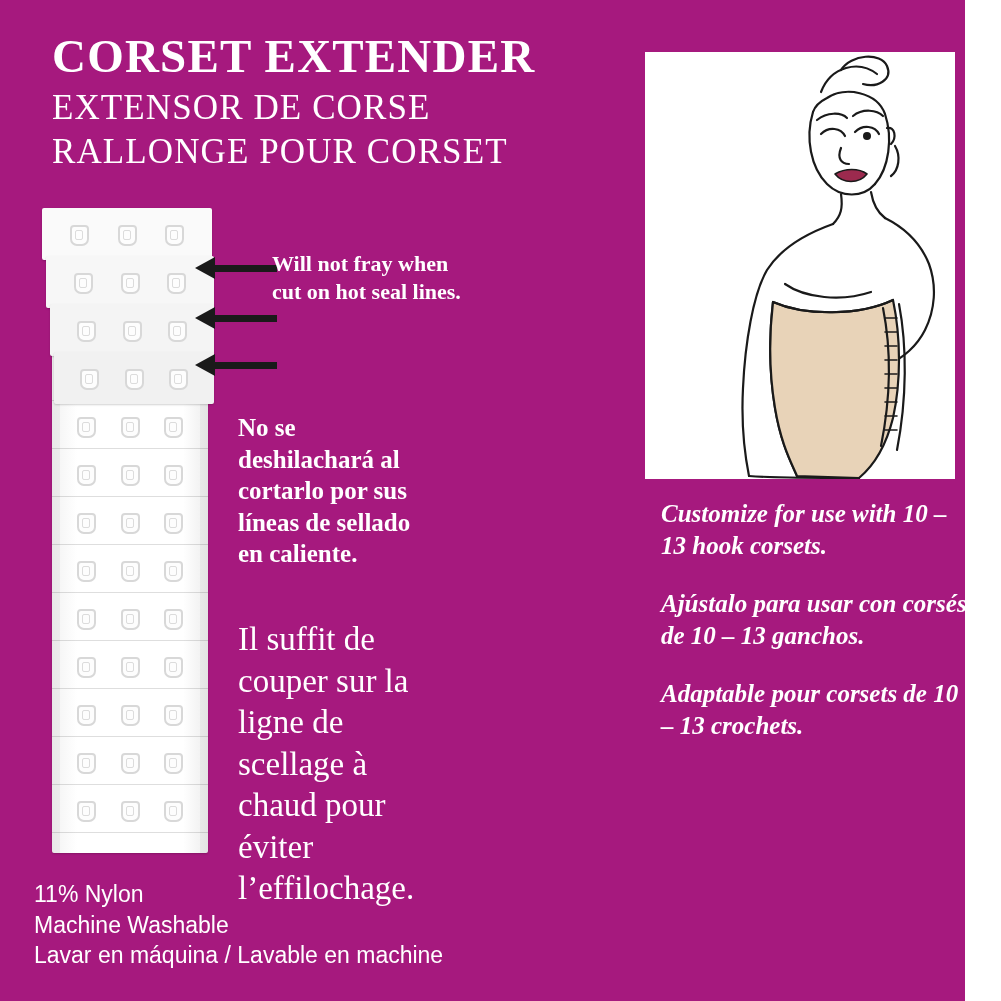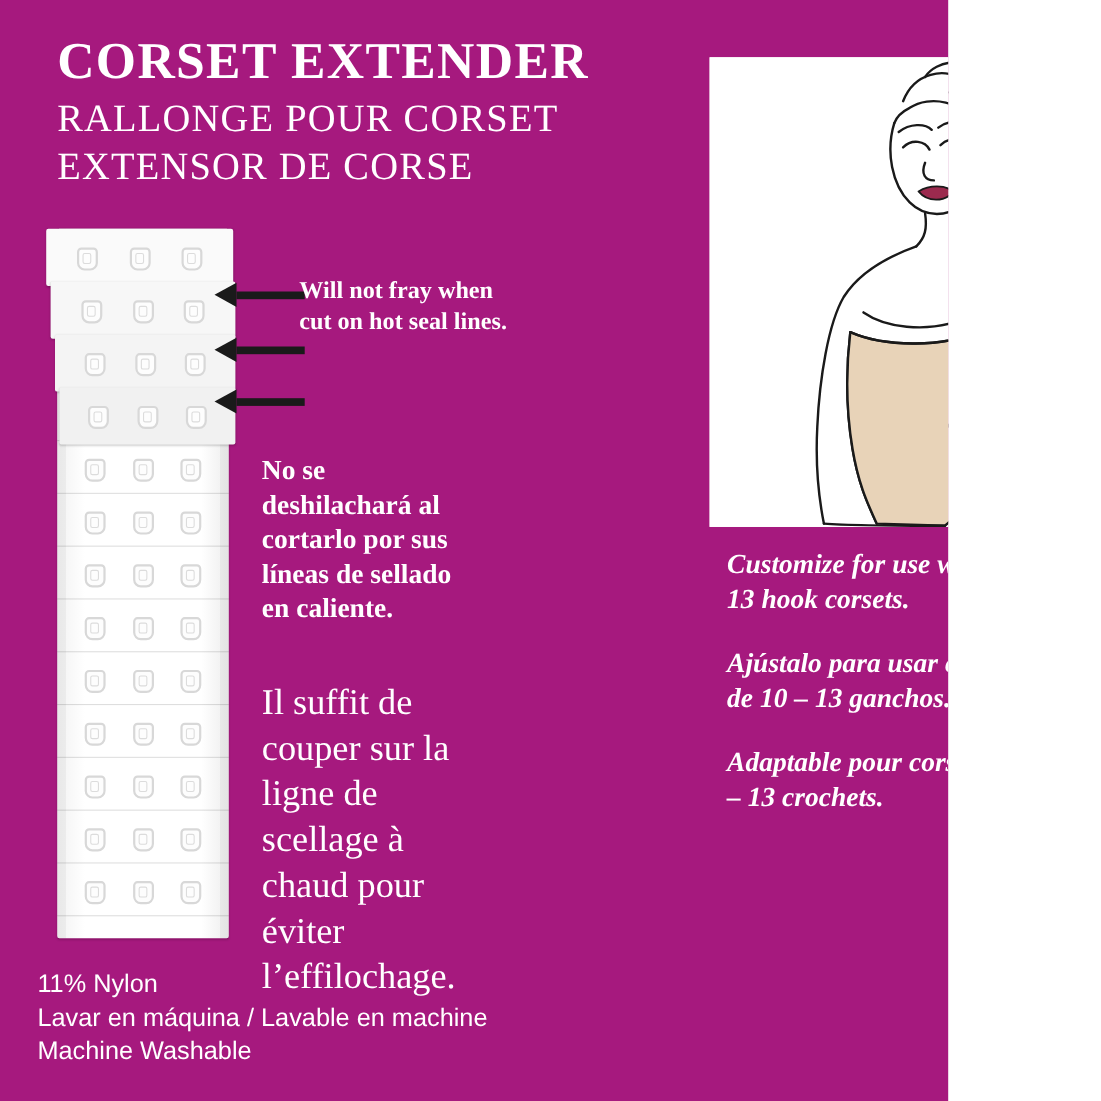--- a/index.html
+++ b/index.html
@@ -2,21 +2,21 @@
 <html><head>
 <meta charset="utf-8">
 <style>
   html, body {
     margin: 0;
     padding: 0;
     background: #ffffff;
   }
   .page {
     position: relative;
-    width: 862px;
+    width: 965px;
     height: 1001px;
     background: #a6197e;
     overflow: hidden;
     font-family: "Liberation Serif", serif;
     color: #ffffff;
   }
 
   
   .titles {
     position: absolute;
@@ -206,22 +206,22 @@
   }
   .footer-left div, .footer-right div { white-space: nowrap; }
 </style>
 </head>
 <body>
 
 <div class="page">
 
   <div class="titles">
     <h1 class="title-main">CORSET EXTENDER</h1>
+    <p class="title-sub">EXTENSOR DE CORSE</p>
     <p class="title-sub">RALLONGE POUR CORSET</p>
-    <p class="title-sub">EXTENSOR DE CORSE</p>
   </div>
 
   <div class="product">
     <div class="strip strip-main">
       <div class="edge-l"></div>
       <div class="edge-r"></div>
 
       <div class="seam" style="top:48px"></div>
       <div class="seam" style="top:96px"></div>
       <div class="seam" style="top:144px"></div>
@@ -392,17 +392,17 @@
   </div>
 
   <div class="right-text">
     <p>Customize for use with 10 – 13 hook corsets.</p>
     <p>Ajústalo para usar con corsés de 10 – 13 ganchos.</p>
     <p>Adaptable pour corsets de 10 – 13 crochets.</p>
   </div>
 
   <div class="footer-left">
     <div>11% Nylon</div>
+    <div>Machine Washable</div>
     <div>Lavar en máquina / Lavable en machine</div>
-    <div>Machine Washable</div>
   </div>
 
 </div>
 
 </body></html>

